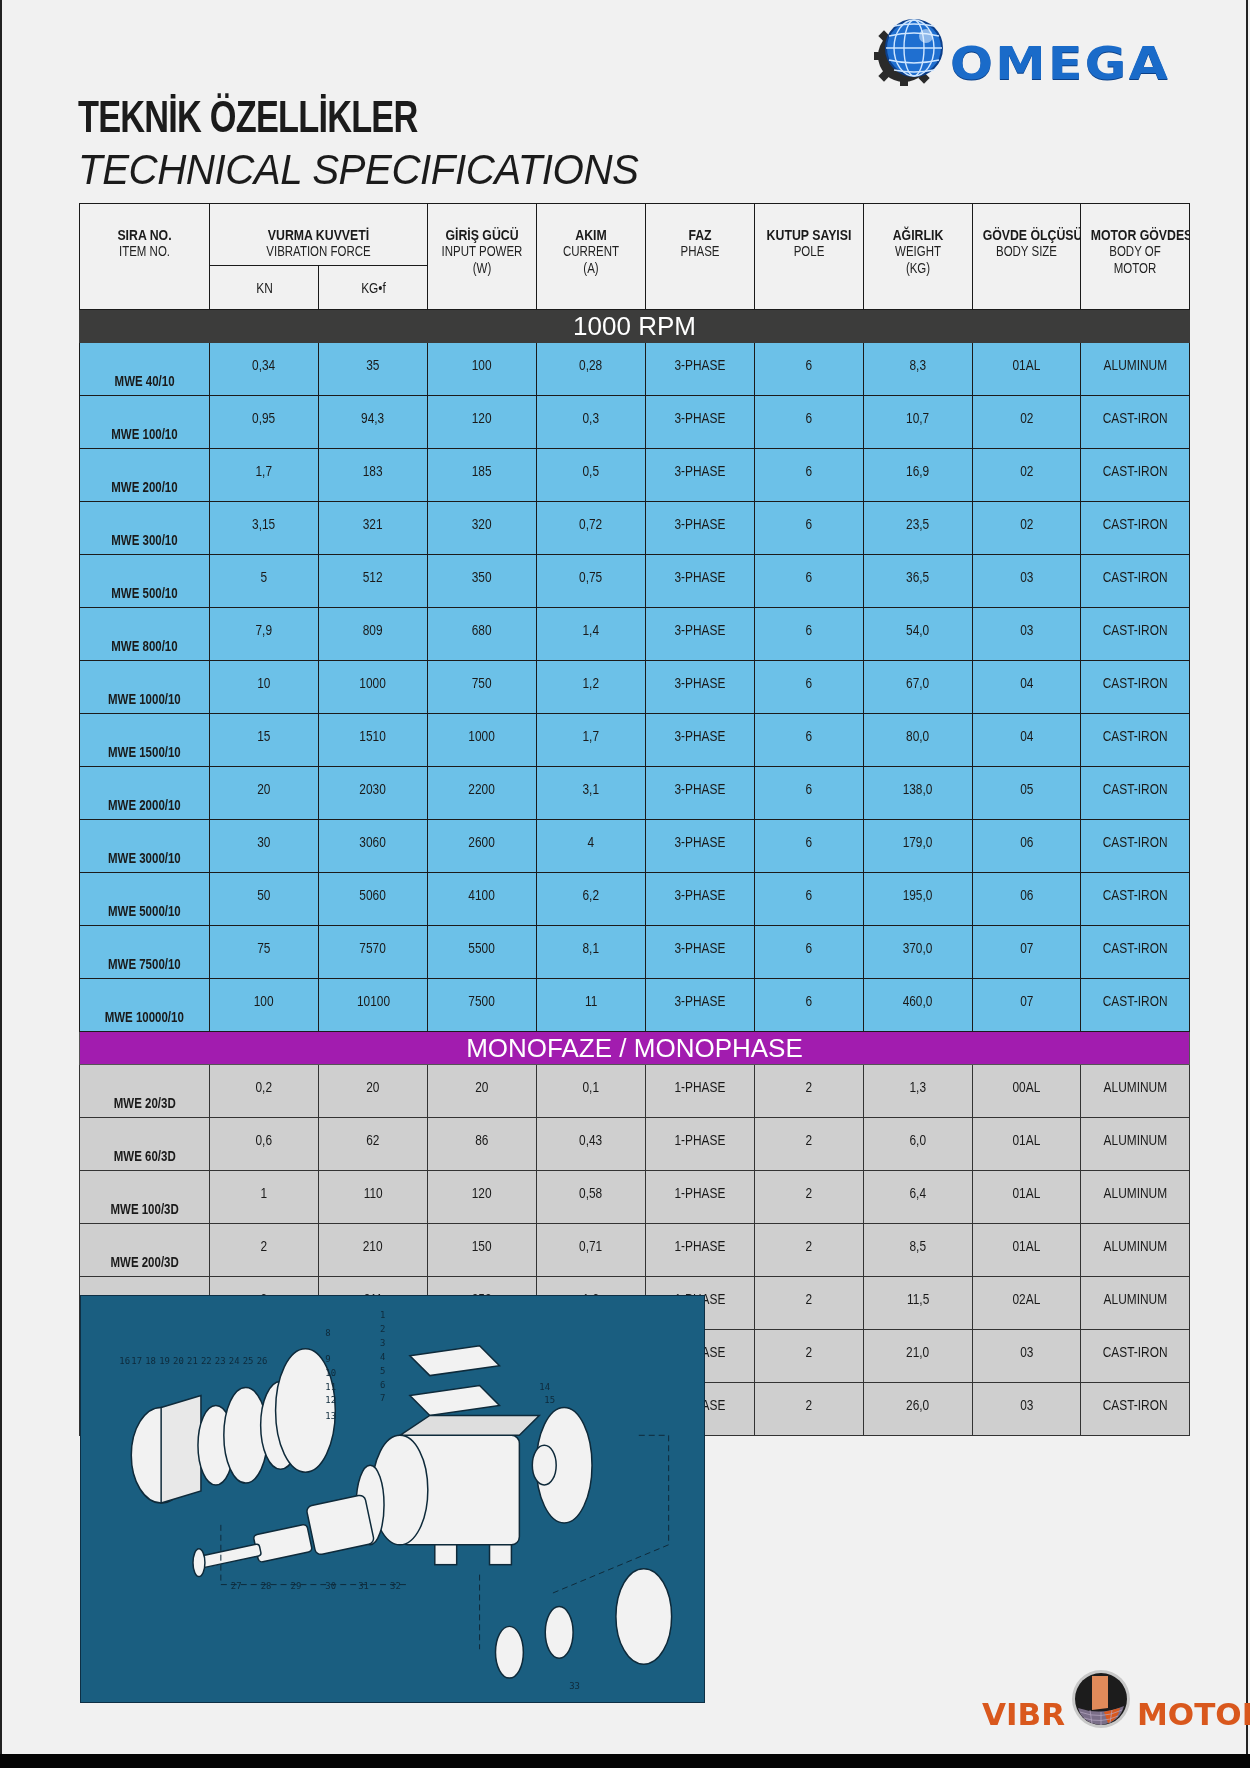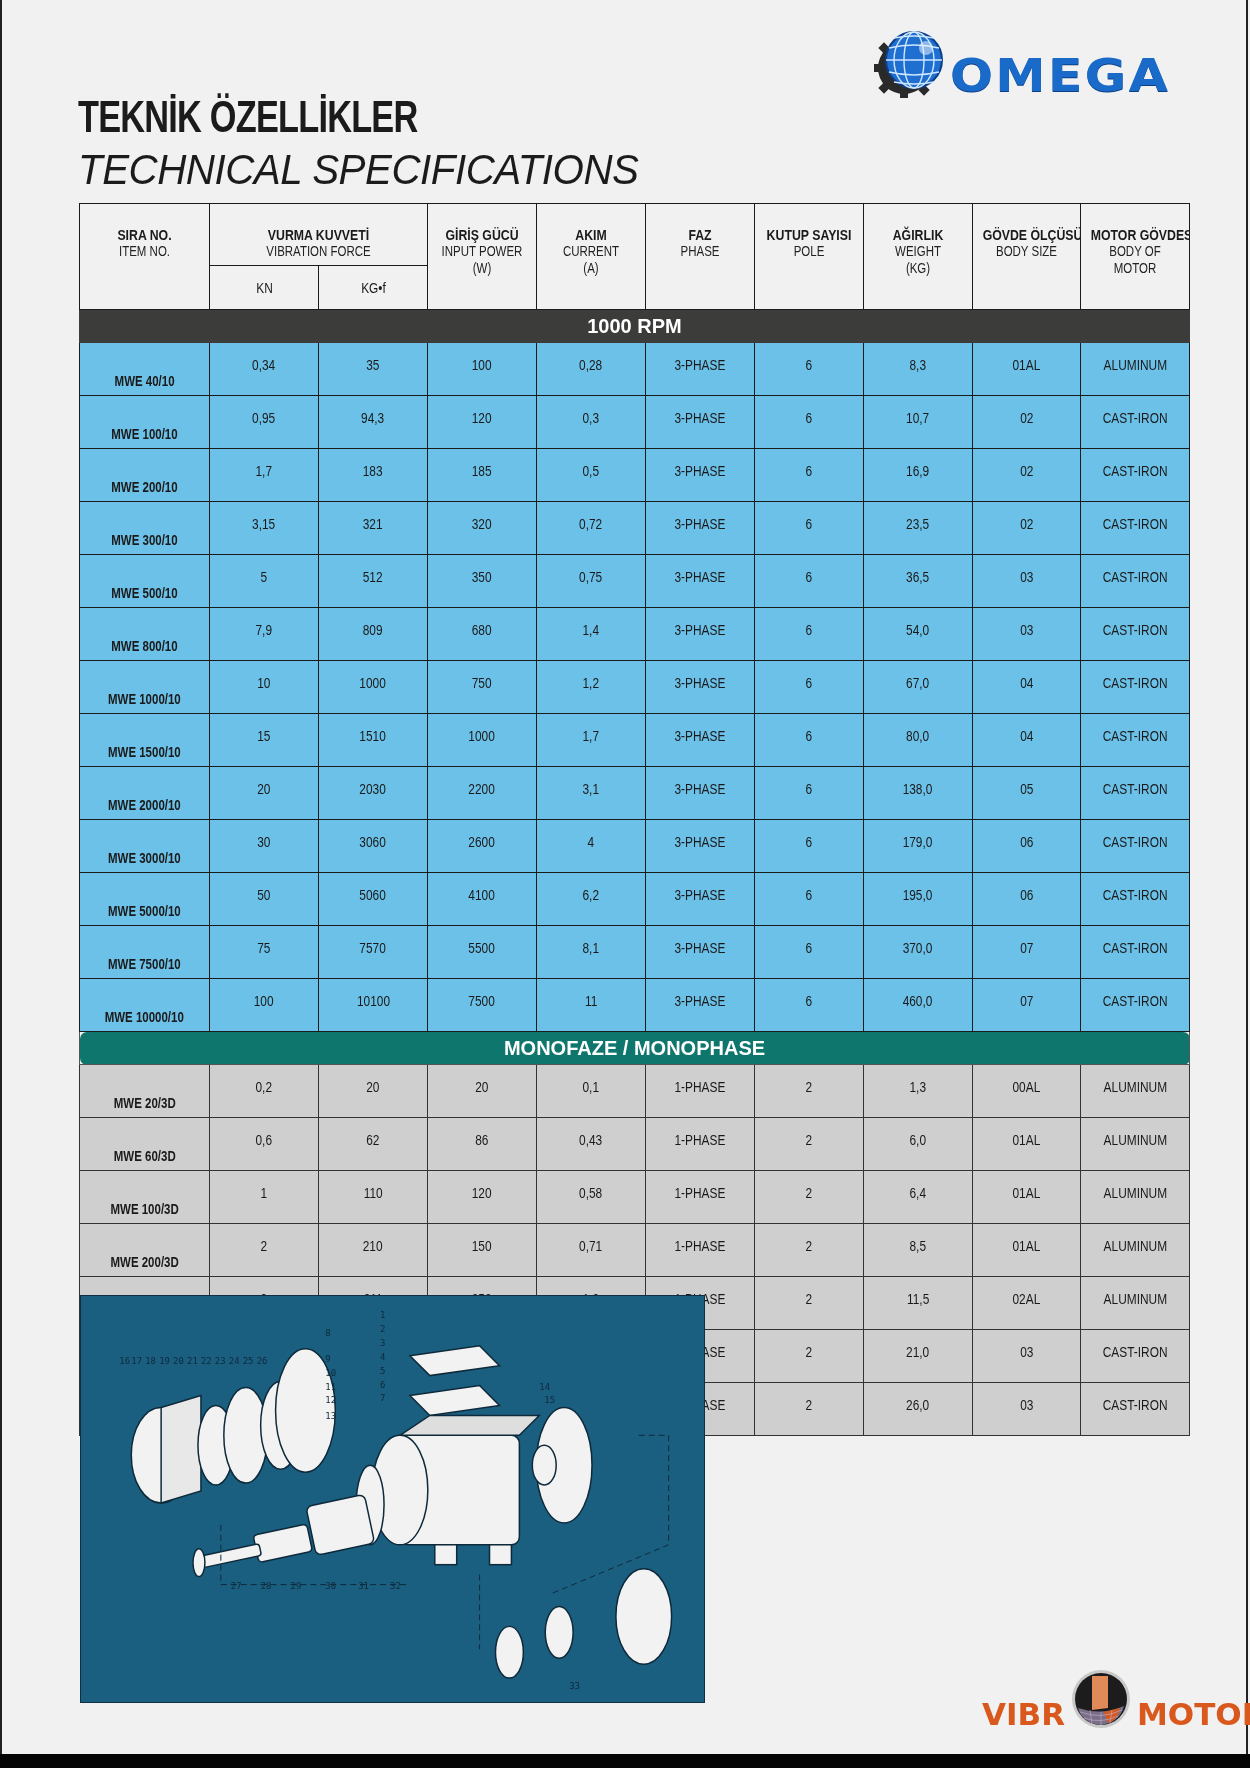--- a/index.html
+++ b/index.html
@@ -19,21 +19,21 @@
       font-family: "Liberation Sans", sans-serif; font-weight: bold; font-size: 44px;
       letter-spacing: -1px; transform: scaleX(0.78); transform-origin: left top; color: #1b1b1b;
     }
     .title-en {
       position: absolute; left: 78px; top: 146px; margin: 0;
       font-family: "Liberation Sans", sans-serif; font-weight: normal; font-style: italic; font-size: 42px;
       transform: scaleX(0.96); transform-origin: left top; color: #1b1b1b; letter-spacing: -0.5px;
     }
 
     
-    .omega-logo { position: absolute; left: 868px; top: 26px; width: 336px; height: 80px; }
+    .omega-logo { position: absolute; left: 868px; top: 14px; width: 336px; height: 80px; }
     .omega-globe { position: absolute; left: 6px; top: 2px; width: 72px; height: 72px; }
     .omega-word {
       position: absolute; left: 82px; top: 28px; font-family: "DejaVu Sans", sans-serif;
       font-weight: bold; font-size: 44px; letter-spacing: 2px; color: #1a6bc9;
       transform: scaleX(1.15); transform-origin: left top; line-height: 1;
       text-shadow: 0 1px 0 #0b3f86;
     }
 
     
     .spec-table {
@@ -42,23 +42,23 @@
     }
     .spec-table td, .spec-table th {
       border: 1px solid #1b1b1b; text-align: center; padding: 0; overflow: hidden;
       font-family: "Liberation Sans", sans-serif; font-size: 14px; white-space: nowrap;
     }
     .spec-table thead th { background: #f1f1f1; font-weight: normal; vertical-align: top; }
     .hdr-tr { display: block; font-weight: bold; font-size: 15px; margin-top: 22px; transform: scaleX(0.82); }
     .hdr-en { display: block; font-size: 14px; line-height: 17px; transform: scaleX(0.82); color: #222; }
     .sub-hdr { font-weight: bold; font-size: 14px; vertical-align: middle !important; transform: scaleX(0.85); }
     .section-row td {
-      background: #3c3c3b; color: #fff; font-weight: bold; font-size: 20px; height: 32px; border-color: #3c3c3b;
-    }
-    .section-row.mono td { background: #0f766e; border-color: #555555; border-radius: 7px; }
+      background: #3c3c3b; color: #fff; font-weight: normal; font-size: 26px; height: 32px; border-color: #3c3c3b;
+    }
+    .section-row.mono td { background: #a21caf; border-color: #555555; }
     .row-blue td { background: #6cc1e8; height: 44px; }
     .row-gray td { background: #cfcfcf; height: 44px; border-color: #333; }
     .cell-item { font-weight: bold; font-size: 15px; vertical-align: bottom; padding-bottom: 6px !important; }
     .cell-item span { display: inline-block; transform: scaleX(0.82); }
     .cell-val { vertical-align: middle; padding-bottom: 8px !important; }
     .cell-val span { display: inline-block; transform: scaleX(0.85); }
 
     
     .diagram {
       position: absolute; left: 80px; top: 1295px; width: 625px; height: 408px;

